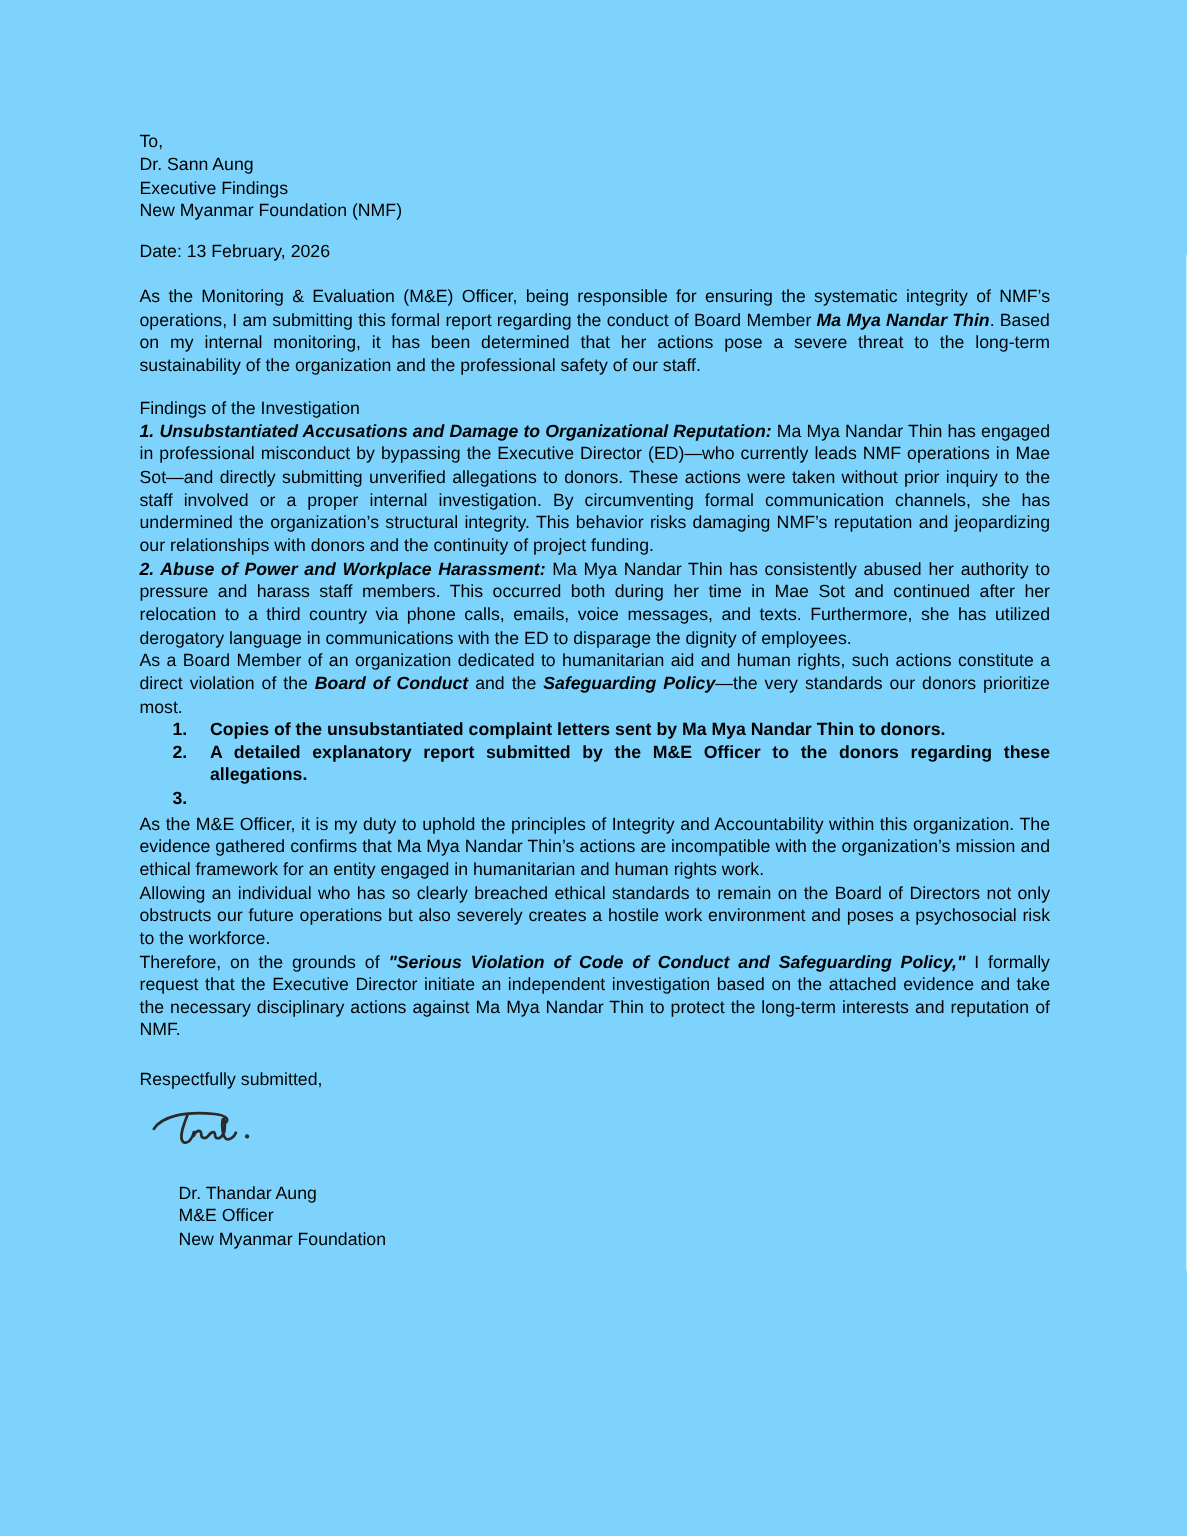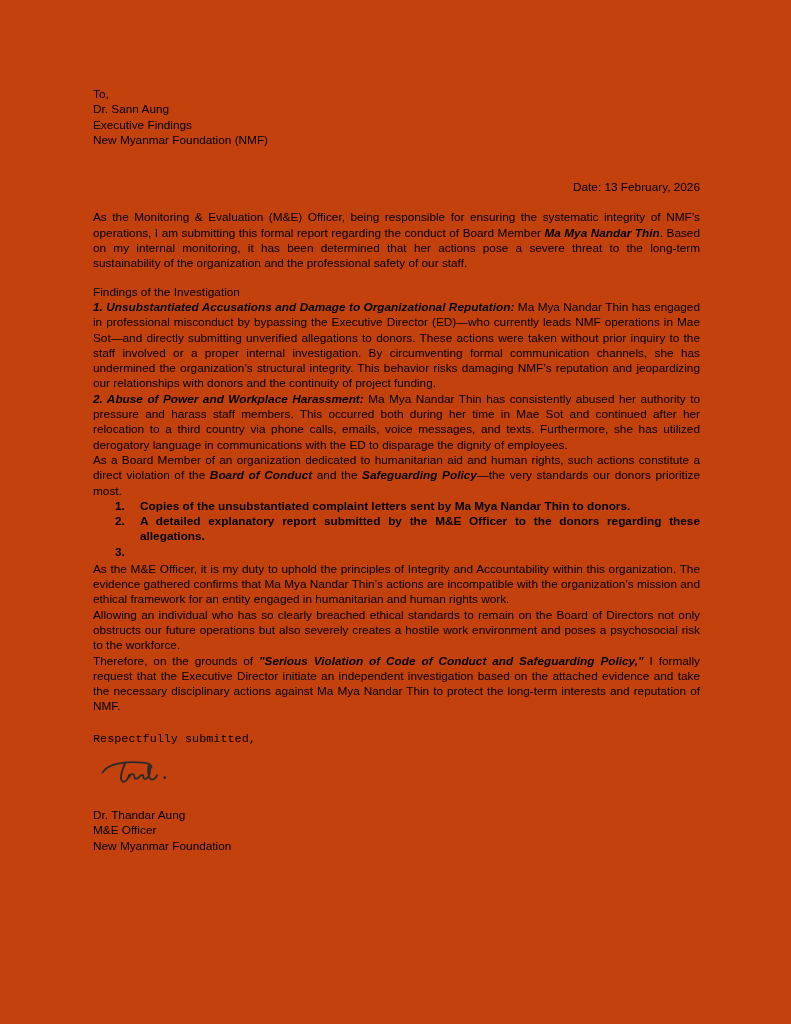--- a/index.html
+++ b/index.html
@@ -4,36 +4,35 @@
 <style>
   html, body {
     margin: 0;
     padding: 0;
     background: #ffffff;
   }
   .page {
     position: relative;
     width: 791px;
     height: 1024px;
-    background: #c2410c;
+    background: #7dd3fc;
     color: #000000;
     font-family: "Liberation Sans", sans-serif;
     font-size: 11.8px;
     line-height: 15.3px;
     overflow: hidden;
     box-sizing: border-box;
   }
   .content {
     padding: 87px 91px 0 93px;
   }
   .bold, .b { font-weight: 700; font-style: italic; }
   p { margin: 0; }
   .date-line {
-    text-align: right;
-    margin-top: 32px;
+    margin-top: 12px;
   }
   .subject {
     margin-top: 15px;
     font-weight: 700;
   }
   .para { margin-top: 15px; }
   .m0 { margin-top: 0; }
   .justify { text-align: justify; }
   .findings-heading {
     margin-top: 13px;
@@ -49,28 +48,28 @@
   .evidence-item {
     position: relative;
     padding-left: 47px;
   }
   .evidence-item .marker {
     position: absolute;
     left: 22px;
     top: 0;
   }
   .closing { margin-top: 17px; }
-  .sign-off { margin-top: 17px; font-family: Liberation Mono, monospace; }
+  .sign-off { margin-top: 17px; }
   .signature-wrap {
     margin-top: 10px;
     height: 42px;
     padding-left: 6px;
   }
   .signature-wrap svg { display: block; }
-  .signer { margin-top: 9px; }
+  .signer { margin-top: 9px; margin-left: 26px; }
 </style>
 </head>
 <body>
 
 <div class="page">
   <div class="content">
 
     <div>
       <div>To,</div>
       <div>Dr. Sann Aung</div>

